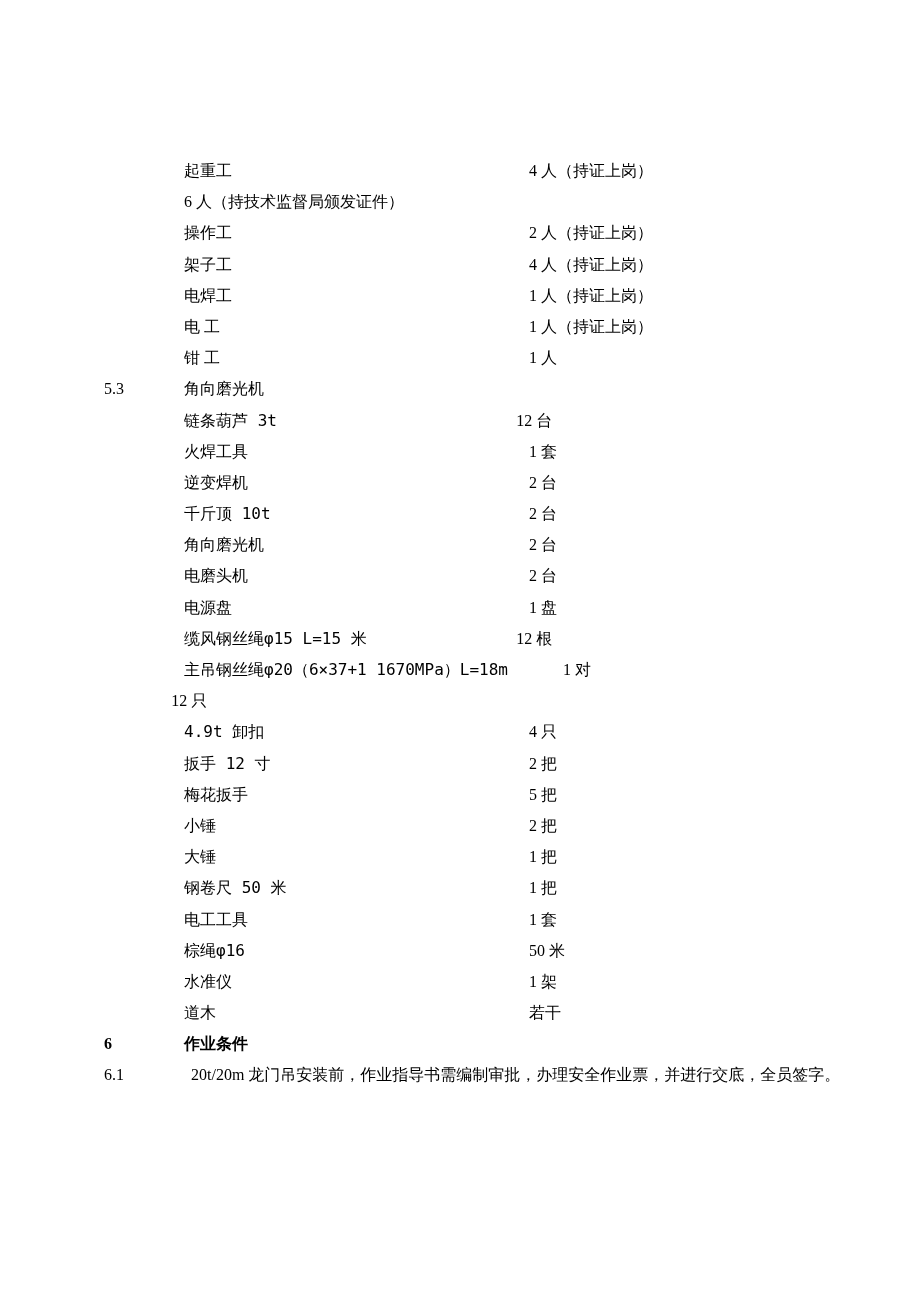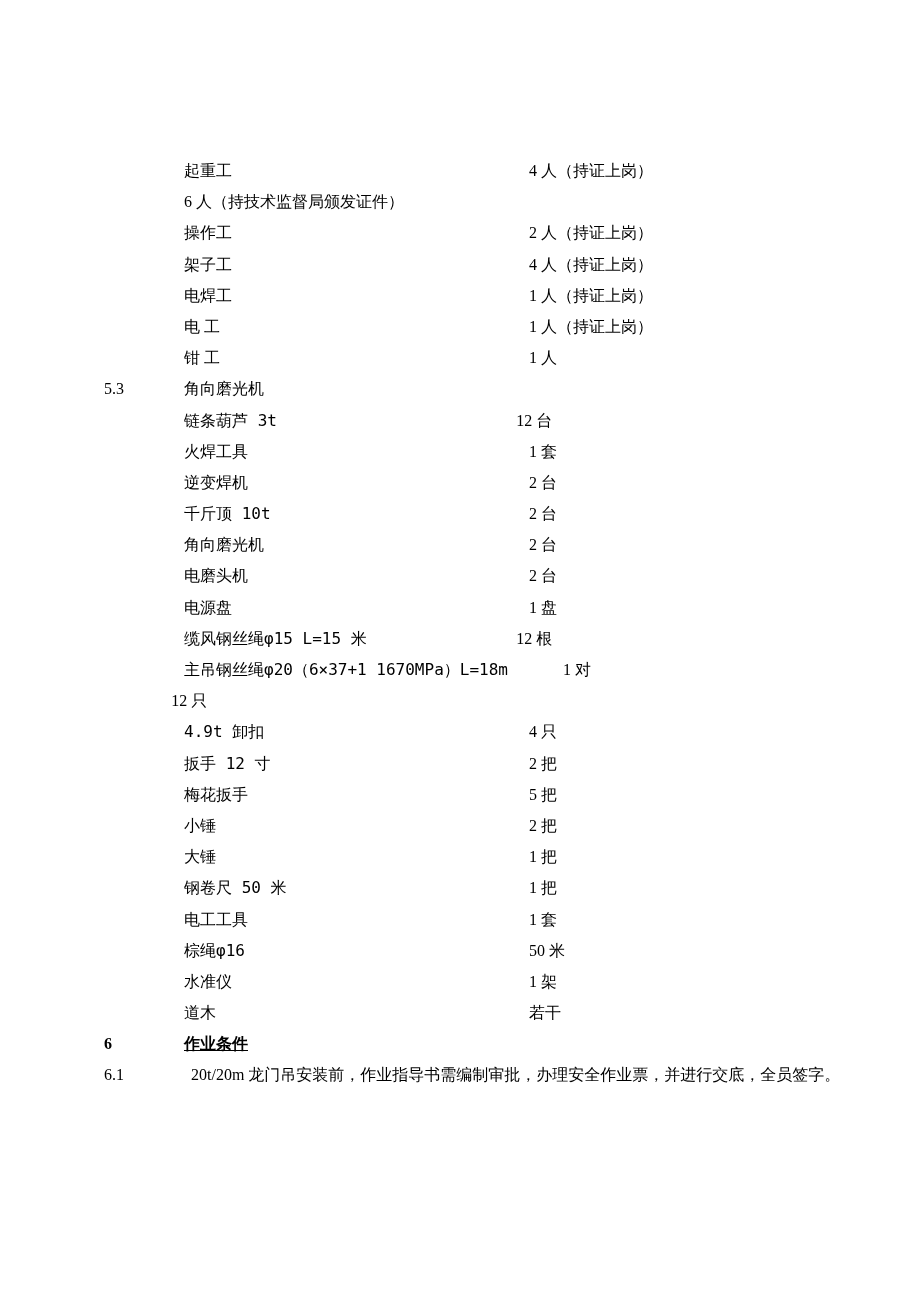--- a/index.html
+++ b/index.html
@@ -37,21 +37,20 @@
   .val-col {
     font-family: "SimSun", "宋体", serif;
   }
   .mono {
     font-family: "SimSun", "宋体", monospace;
     letter-spacing: 0;
   }
   .bold {
     font-family: "SimHei", "黑体", sans-serif;
     font-weight: bold;
-    text-decoration: underline;
   }
   .head-num {
     font-family: "Times New Roman", serif;
     font-weight: bold;
   }
   .para {
     display: flex;
     gap: 7px;
   }
   .para .num-col {

